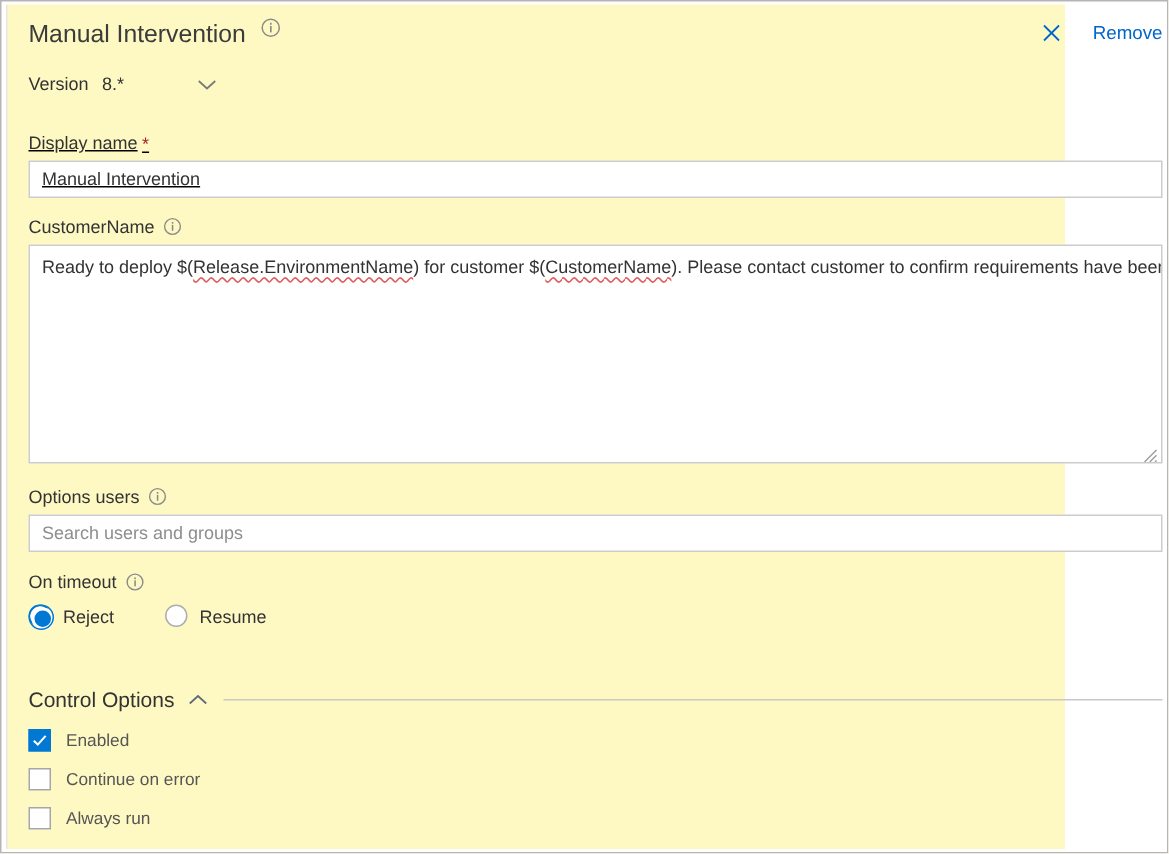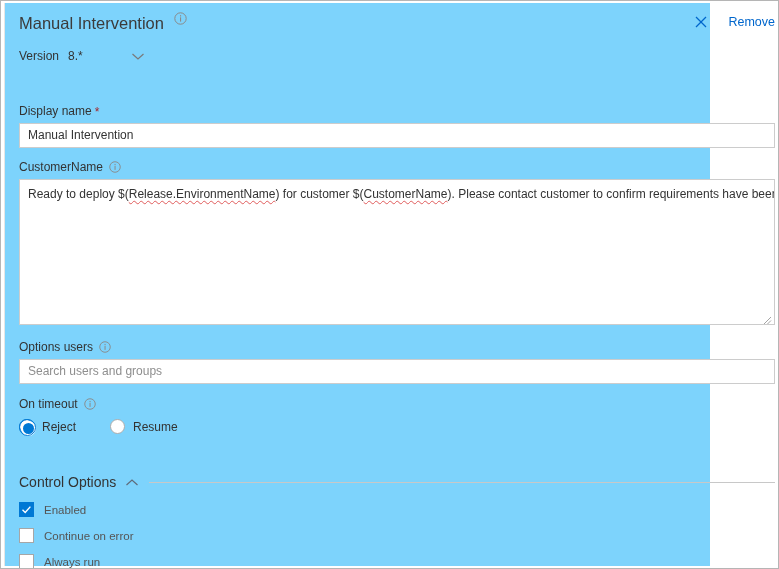--- a/index.html
+++ b/index.html
@@ -21,21 +21,21 @@
     overflow: hidden;
   }
   .pane {
     position: absolute;
     left: 3px;
     top: 2px;
     width: 706px;
     height: 563px;
     box-sizing: border-box;
     border-left: 1px solid #e6e6e6;
-    background: #7dd3fc;
+    background: #fef9c3;
   }
   .inner {
     position: absolute;
     left: 14px;
     top: 8px;
     width: 756px;
   }
 
   
   .hdr {
@@ -287,21 +287,21 @@
       <div class="version-row">
         <span class="version-label">Version</span>
         <span class="version-value">8.*</span>
         <span class="version-chevron">
           <svg width="14" height="9" viewBox="0 0 14 9">
             <polyline points="1.5,2 7,7 12.5,2" fill="none" stroke="#7a7a7a" stroke-width="1.2"></polyline>
           </svg>
         </span>
       </div>
 
-      <div class="field" style="margin-top:38px;">
+      <div class="field" style="margin-top:22px;text-decoration:underline;">
         <div class="field-label">
           <span>Display name</span>
           <span class="req-star">*</span>
         </div>
         <div class="text-input">Manual Intervention</div>
       </div>
 
       <div class="field" style="margin-top:11px;">
         <div class="field-label">
           <span>CustomerName</span>

